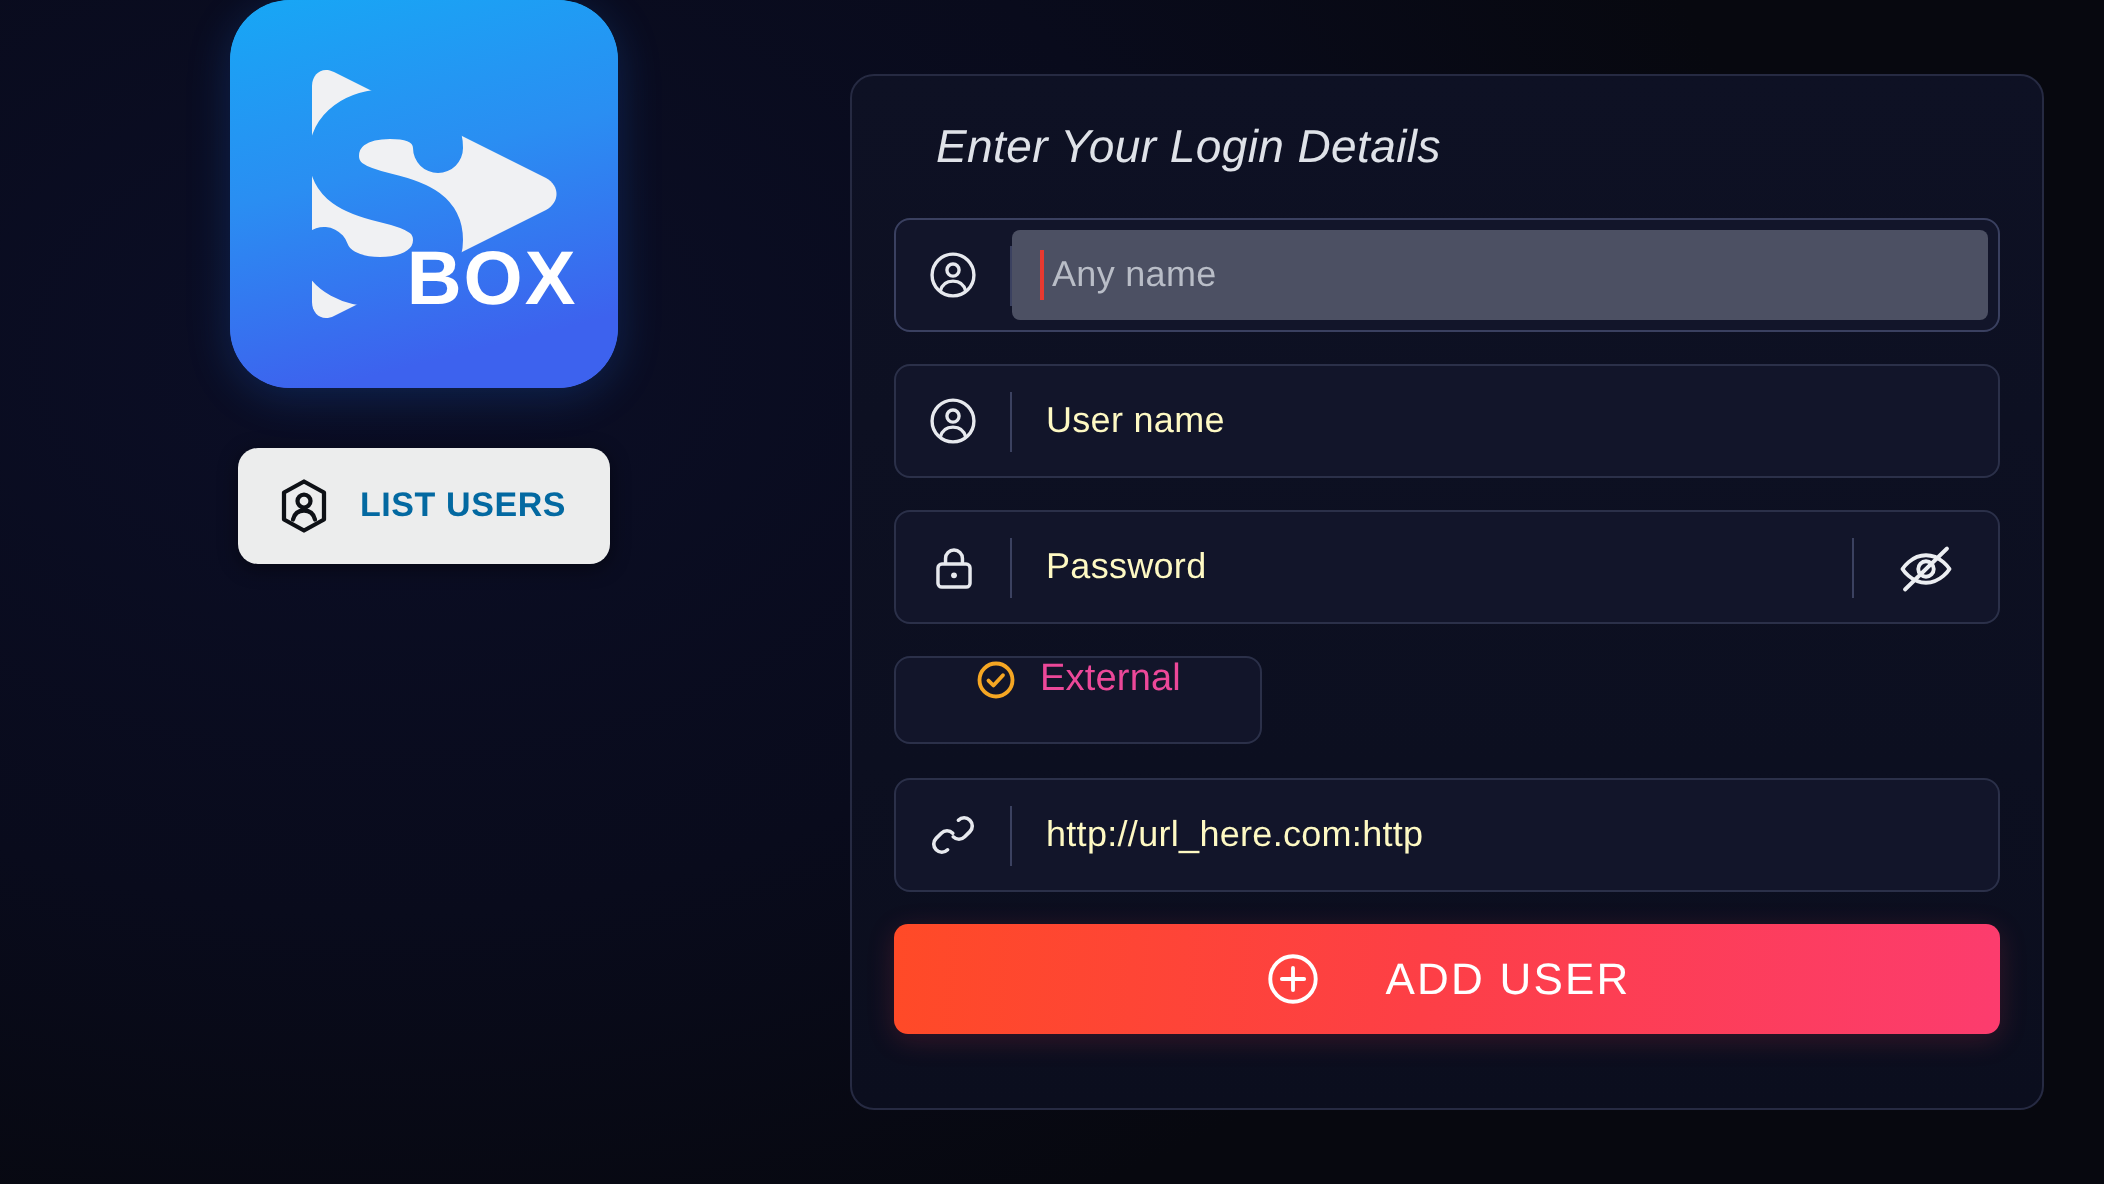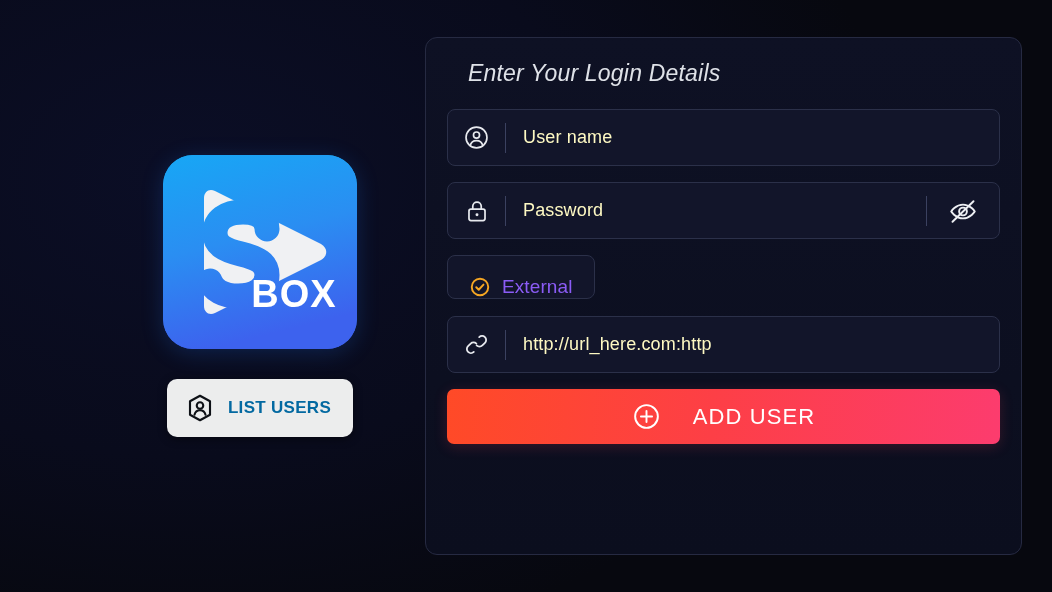--- a/index.html
+++ b/index.html
@@ -28,22 +28,20 @@
   
   .left-pane {
     position: absolute;
     left: 0;
     top: 0;
     width: 424px;
     height: 592px;
     display: flex;
     flex-direction: column;
     align-items: center;
-    justify-content: center;
-    margin-left: 48px;
   }
 
   .logo-tile {
     position: relative;
     width: 194px;
     height: 194px;
     border-radius: 30px;
     background: linear-gradient(180deg, #17a7f5 0%, #2a8ef2 48%, #3d62ee 100%);
     box-shadow: 0 4px 22px rgba(30, 120, 240, 0.22);
     overflow: hidden;
@@ -182,27 +180,27 @@
   
   .chip-row {
     display: flex;
     gap: 16px;
     margin-bottom: 17px;
   }
   .chip {
     box-sizing: border-box;
     height: 44px;
     display: flex;
-    align-items: flex-end;
+    align-items: flex-start;
     gap: 11px;
-    padding: 0 21px;
+    padding: 0 39px;
     border: 1px solid #2b3049;
     border-radius: 8px;
     background: #12152a;
-    color: #8b5cf6;
+    color: #ec4899;
     font-size: 19px;
     letter-spacing: 0.1px;
     cursor: pointer;
     white-space: nowrap;
   }
   .chip svg { display: block; flex: none; }
 
   
   .primary-btn {
     box-sizing: border-box;
@@ -267,20 +265,34 @@
       </span>
       <span>LIST USERS</span>
     </div>
 
   </div>
 
   <div class="card">
 
     <div class="card-title">Enter Your Login Details</div>
 
+    <div class="field focused">
+      <span class="field-icon">
+        <svg width="27" height="27" viewBox="0 0 24 24" fill="none" stroke="#e7e9ee" stroke-width="1.5">
+          <circle cx="12" cy="12" r="9.3"></circle>
+          <circle cx="12" cy="9.8" r="2.7"></circle>
+          <path d="M6.4 19.1c0.7-2.9 2.9-4.4 5.6-4.4s4.9 1.5 5.6 4.4" stroke-linecap="round"></path>
+        </svg>
+      </span>
+      <span class="field-divider"></span>
+      <span class="field-input">
+        <span class="caret"></span>
+        <span>Any name</span>
+      </span>
+    </div>
 
     <div class="field">
       <span class="field-icon">
         <svg width="27" height="27" viewBox="0 0 24 24" fill="none" stroke="#e7e9ee" stroke-width="1.5">
           <circle cx="12" cy="12" r="9.3"></circle>
           <circle cx="12" cy="9.8" r="2.7"></circle>
           <path d="M6.4 19.1c0.7-2.9 2.9-4.4 5.6-4.4s4.9 1.5 5.6 4.4" stroke-linecap="round"></path>
         </svg>
       </span>
       <span class="field-divider"></span>

